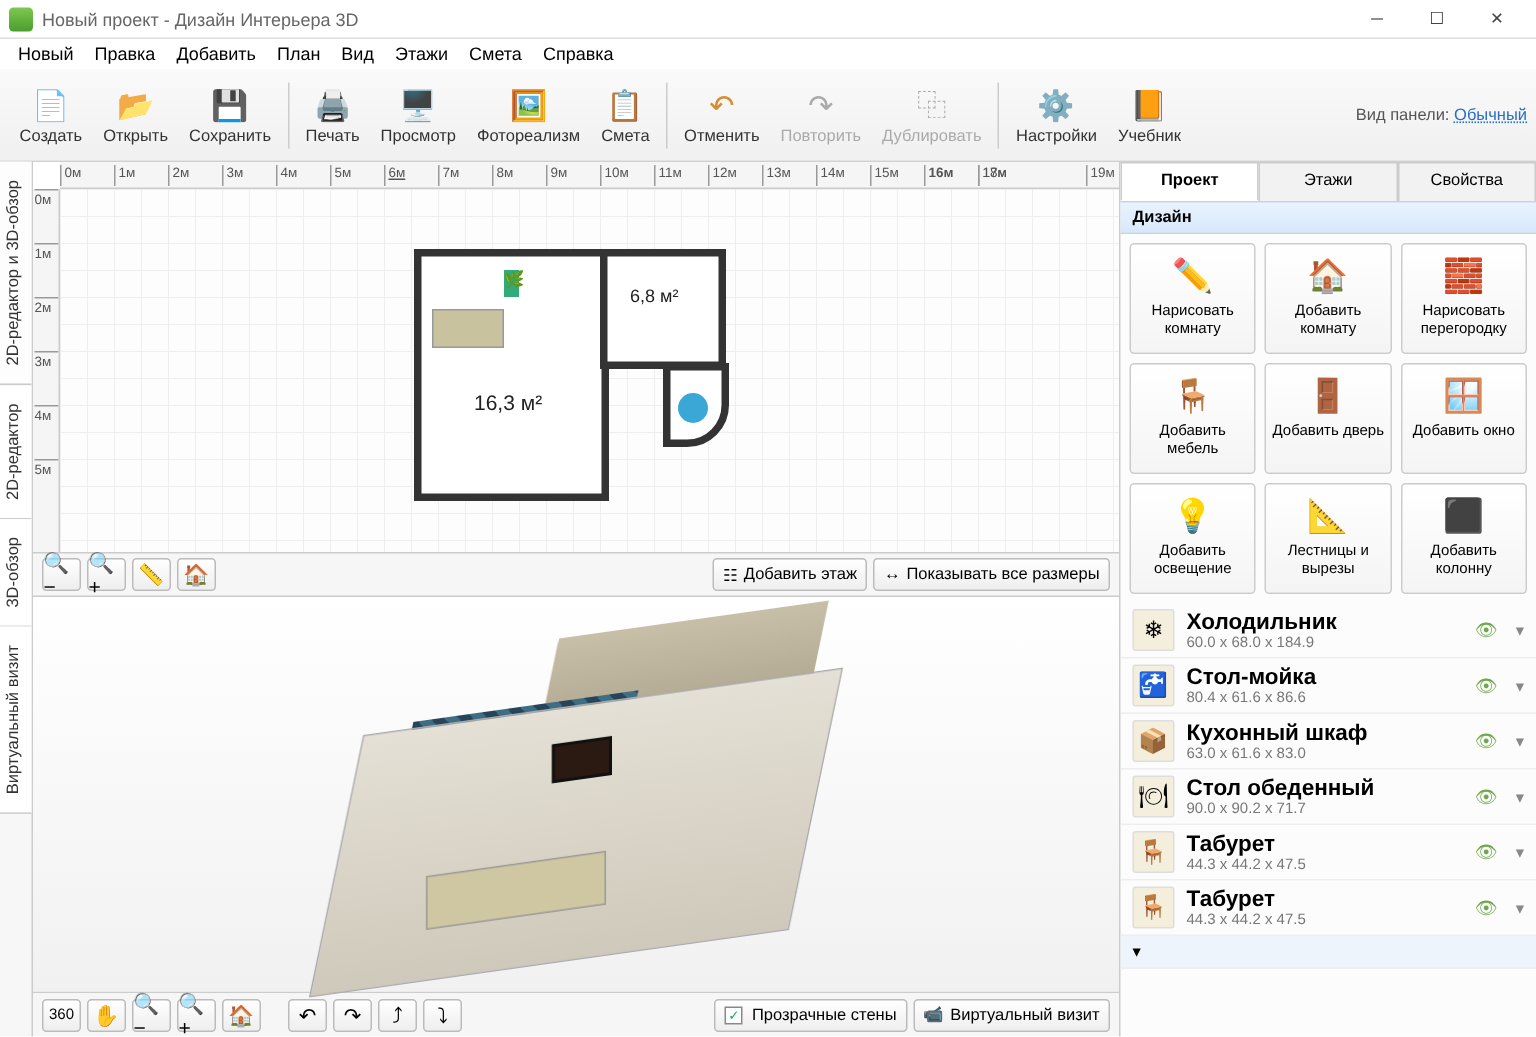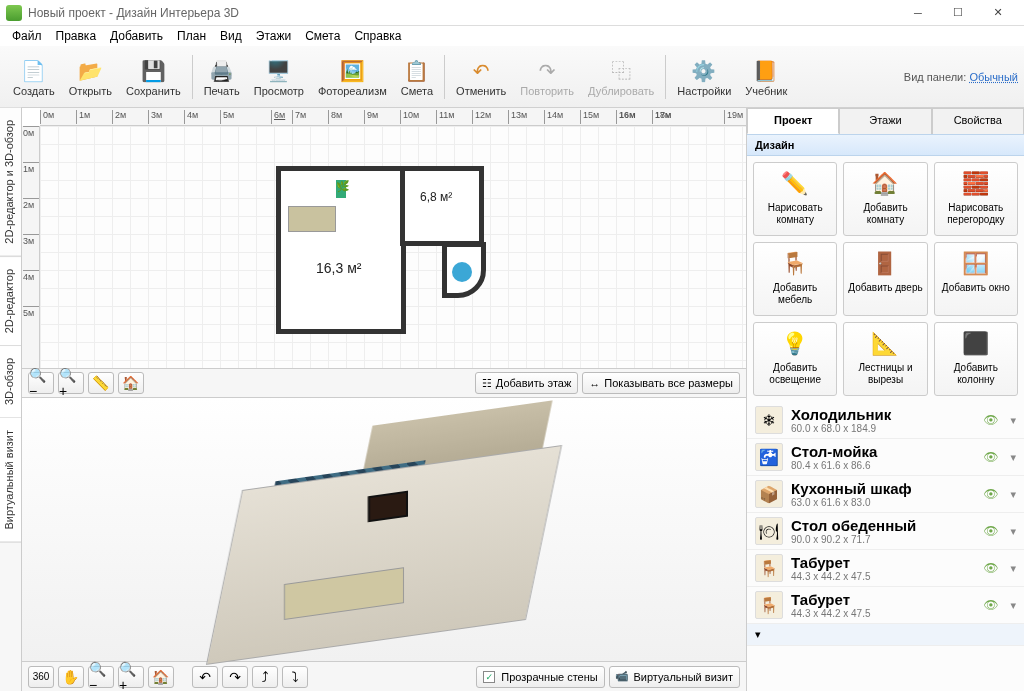--- a/index.html
+++ b/index.html
@@ -73,21 +73,21 @@
 
 <div class="titlebar">
   <div class="logo"></div>
   <div class="title">Новый проект - Дизайн Интерьера 3D</div>
   <div class="winbtn">─</div>
   <div class="winbtn">☐</div>
   <div class="winbtn close">✕</div>
 </div>
 
 <div class="menubar">
-  <span>Файл</span>
+  <span>Новый</span>
   <span>Правка</span>
   <span>Добавить</span>
   <span>План</span>
   <span>Вид</span>
   <span>Этажи</span>
   <span>Смета</span>
   <span>Справка</span>
 </div>
 
 <div class="toolbar">
@@ -159,21 +159,21 @@
 
   <div class="center">
 
     <div class="ruler-h" id="rulerH">
         <div class="tick" style="left: 0px;">0м</div>
         <div class="tick" style="left: 36px;">1м</div>
         <div class="tick" style="left: 72px;">2м</div>
         <div class="tick" style="left: 108px;">3м</div>
         <div class="tick" style="left: 144px;">4м</div>
         <div class="tick" style="left: 180px;">5м</div>
-        <div class="tick" style="left: 231px; text-decoration: underline;">6м</div>
+        <div class="tick" style="left: 216px; text-decoration: underline;">6м</div>
         <div class="tick" style="left: 252px;">7м</div>
         <div class="tick" style="left: 288px;">8м</div>
         <div class="tick" style="left: 324px;">9м</div>
         <div class="tick" style="left: 360px;">10м</div>
         <div class="tick" style="left: 396px;">11м</div>
         <div class="tick" style="left: 432px;">12м</div>
         <div class="tick" style="left: 468px;">13м</div>
         <div class="tick" style="left: 504px;">14м</div>
         <div class="tick" style="left: 540px;">15м</div>
         <div class="tick" style="left: 576px; font-weight: bold;">16м</div>

